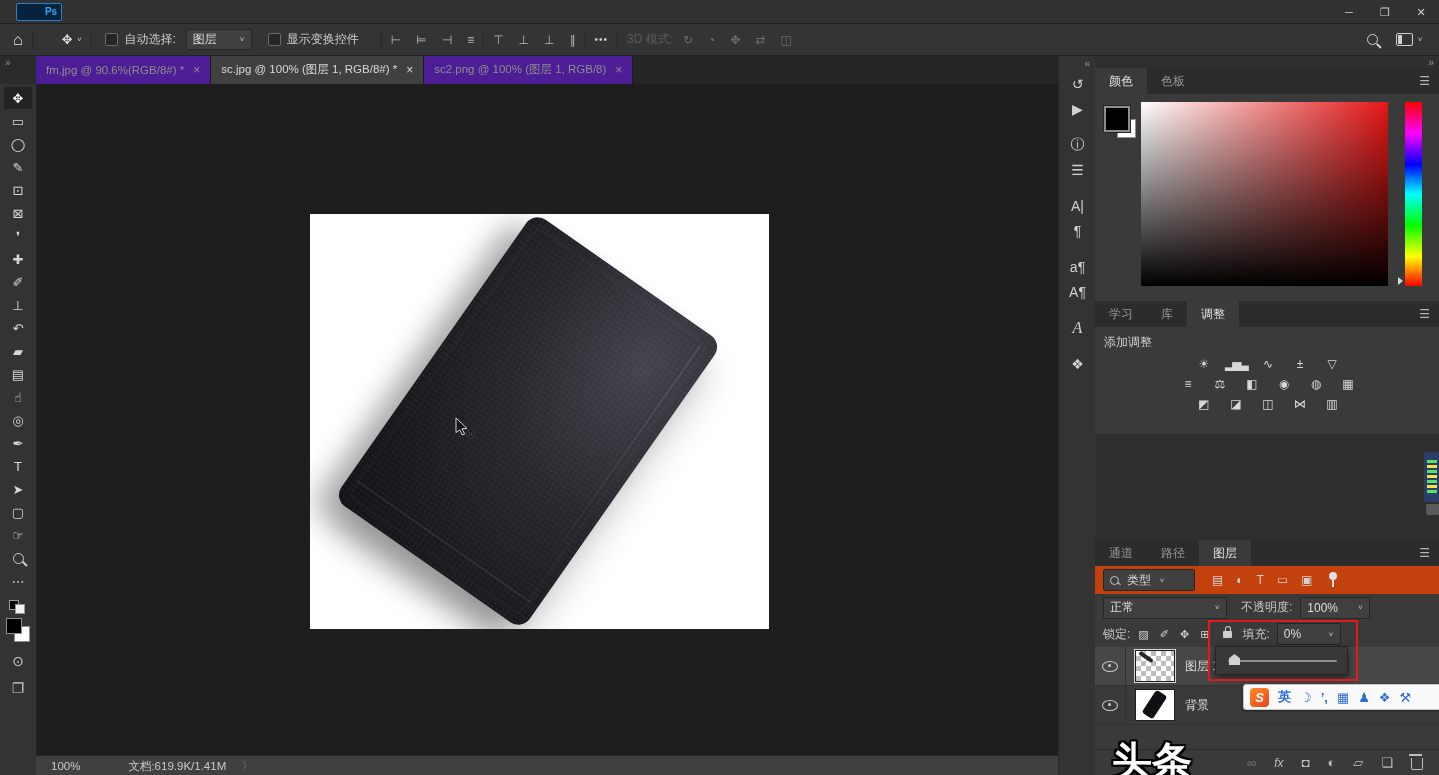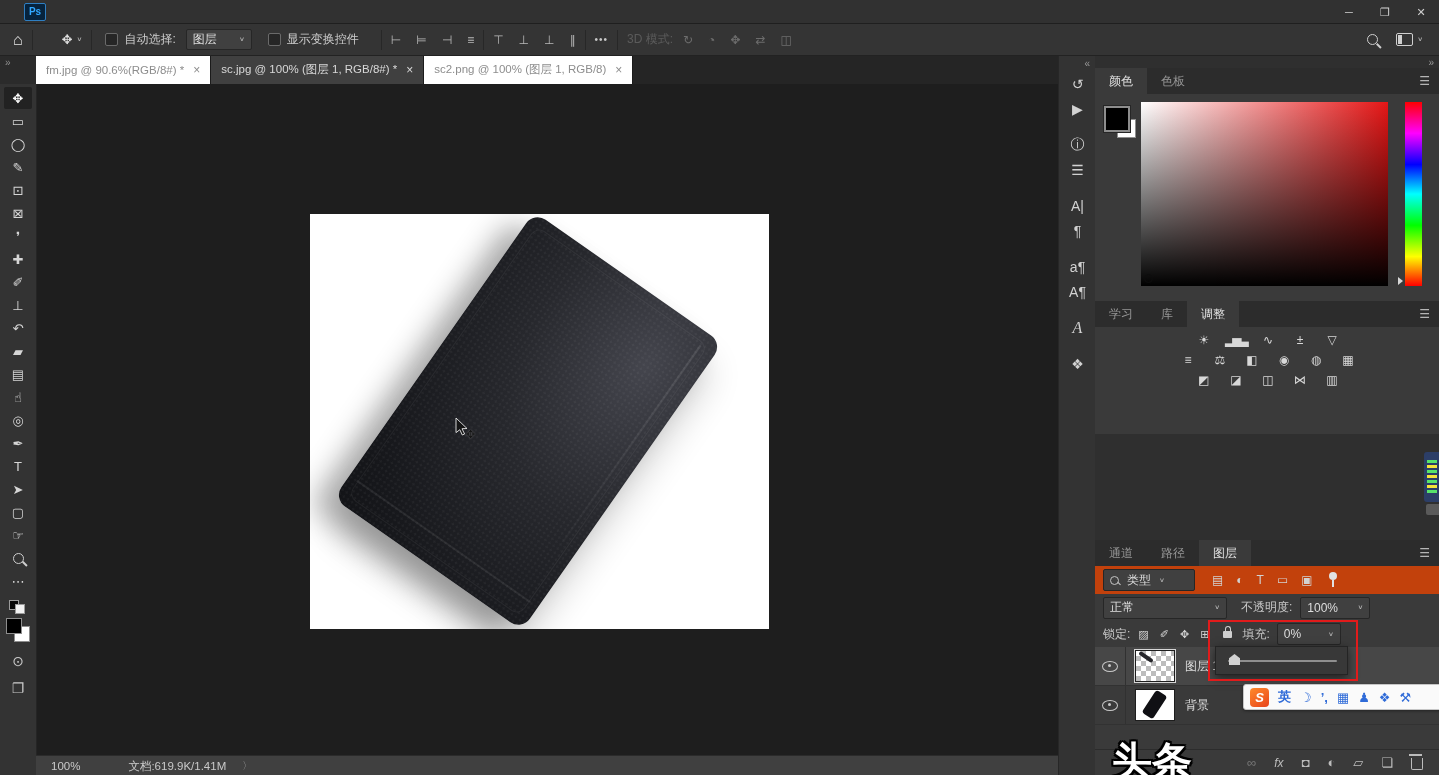--- a/index.html
+++ b/index.html
@@ -1,21 +1,21 @@
 <!DOCTYPE html>
 <html><head>
 <meta charset="utf-8">
 <style>
   html,body{margin:0;padding:0;background:#111;}
   #app{position:relative;width:1439px;height:775px;overflow:hidden;background:#1e1e1e;
        font-family:"Liberation Sans","DejaVu Sans",sans-serif;font-size:12px;color:#cccccc;
        -webkit-font-smoothing:antialiased;}
   
   .menu-bar{position:absolute;left:0;top:0;width:100%;height:23px;background:#313131;border-bottom:1px solid #1f1f1f;display:flex;align-items:center;z-index:6;}
-  .ps-logo{width:20px;height:16px;margin-left:24px;background:#06233d;color:#31a8ff;border:1px solid #2f7fc2;border-radius:2px;font-size:10px;font-weight:bold;display:flex;align-items:center;justify-content:center;}
+  .ps-logo{width:20px;height:16px;margin-left:16px;background:#06233d;color:#31a8ff;border:1px solid #2f7fc2;border-radius:2px;font-size:10px;font-weight:bold;display:flex;align-items:center;justify-content:center;padding-left:24px;}
   .menus{display:flex;margin-left:12px;}
   .menu-item{padding:0 10px;font-size:12.5px;color:#dcdcdc;line-height:22px;cursor:default;}
   .win-controls{margin-left:auto;display:flex;}
   .win-btn{width:36px;text-align:center;color:#cfcfcf;font-size:11px;line-height:22px;}
   
   .options-bar{position:absolute;left:0;top:24px;width:100%;height:31px;background:#343434;border-bottom:1px solid #222;display:flex;align-items:center;z-index:5;}
   .opt-sep{width:1px;height:20px;background:#272727;margin:0 9px;}
   .opt-home{font-size:16px;margin-left:13px;color:#e3e3e3;}
   .opt-move{margin-left:20px;display:flex;align-items:center;gap:4px;color:#e0e0e0;font-size:13px;}
   .chev{font-size:8px;color:#b5b5b5;transform:scaleY(.75);display:inline-block;}
@@ -30,21 +30,21 @@
   .opt-right{margin-left:auto;display:flex;align-items:center;gap:18px;margin-right:16px;}
   .mag{width:9px;height:9px;border:1.5px solid #cfcfcf;border-radius:50%;position:relative;display:inline-block;}
   .mag::after{content:"";position:absolute;width:6px;height:1.5px;background:#cfcfcf;transform:rotate(45deg);right:-5px;bottom:-2px;}
   .ws-icon{width:15px;height:11px;border:1.5px solid #cfcfcf;border-radius:2px;position:relative;display:inline-block;}
   .ws-icon::after{content:"";position:absolute;left:1px;top:1px;bottom:1px;width:4px;background:#cfcfcf;}
   .ws-wrap{display:flex;align-items:center;gap:4px;}
   
   .toolbar-header{position:absolute;left:0;top:55px;width:36px;height:29px;background:#2b2b2b;z-index:4;}
   .tb-collapse{position:absolute;left:5px;top:2px;color:#8f8f8f;font-size:10px;letter-spacing:-1px;}
   .tab-bar{position:absolute;left:36px;top:55px;width:1022px;height:29px;background:#252525;display:flex;z-index:4;}
-  .doc-tab{height:29px;display:flex;align-items:center;padding:0 10px;background:#ffffff;border-right:1px solid #1b1b1b;font-size:11.5px;color:#8d8d8d;gap:9px;white-space:nowrap;}
+  .doc-tab{height:29px;display:flex;align-items:center;padding:0 10px;background:#4c1d95;border-right:1px solid #1b1b1b;font-size:11.5px;color:#8d8d8d;gap:9px;white-space:nowrap;}
   .doc-tab.active{background:#404040;color:#d8d8d8;}
   .t-close{font-size:12px;}
   
   .left-toolbar{position:absolute;left:0;top:84px;width:36px;bottom:0;background:#333333;border-right:1px solid #252525;display:flex;flex-direction:column;align-items:center;z-index:4;}
   .tools{display:flex;flex-direction:column;align-items:center;gap:1px;margin-top:3px;}
   .tool{width:28px;height:22px;display:flex;align-items:center;justify-content:center;color:#d6d6d6;font-size:13px;border-radius:2px;}
   .tool.selected{background:#222222;color:#ffffff;}
   .tool-mag{margin:0;}
   .mini-swap{position:relative;width:18px;height:13px;margin-top:8px;}
   .ms-f{position:absolute;left:0;top:0;width:8px;height:8px;background:#050505;border:1px solid #9a9a9a;}
@@ -343,20 +343,21 @@
     </section>
 
     <section class="adjust-panel">
       <div class="panel-tabs">
         <span class="ptab">学习</span>
         <span class="ptab">库</span>
         <span class="ptab active">调整</span>
         <span class="panel-menu">☰</span>
       </div>
       <div class="adjust-body">
+        <div class="add-label">添加调整</div>
       <div class="adj-row">
             <span class="adj-icon">☀</span>
             <span class="adj-icon">▂▅▃</span>
             <span class="adj-icon">∿</span>
             <span class="adj-icon">±</span>
             <span class="adj-icon">▽</span>
           </div>
           <div class="adj-row">
             <span class="adj-icon">≡</span>
             <span class="adj-icon">⚖</span>

